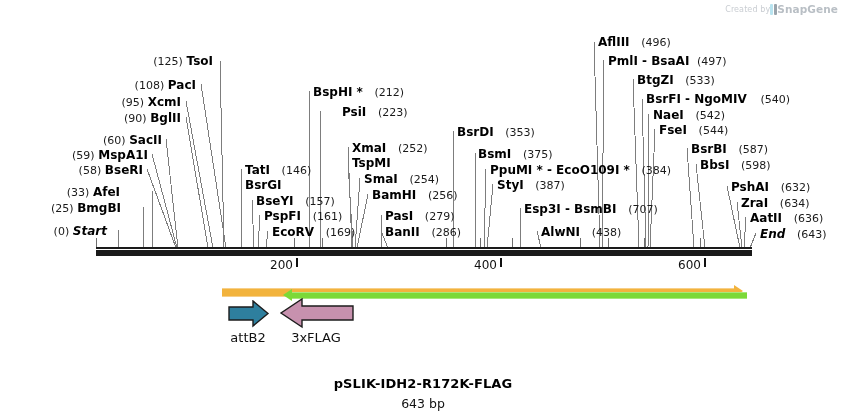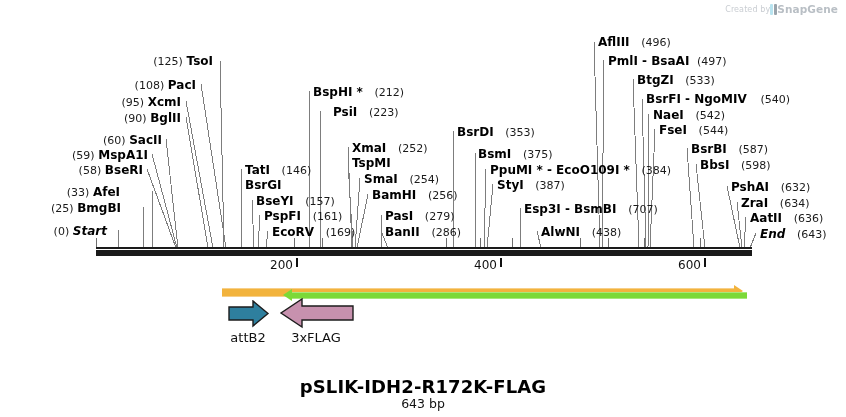--- a/index.html
+++ b/index.html
@@ -170,21 +170,21 @@
     color: #111111;
     text-align: center;
     white-space: nowrap;
   }
 
   
   .title {
     position: absolute;
     width: 846px;
     text-align: center;
-    font-size: 18px;
+    font-size: 13px;
     font-weight: bold;
     color: #000000;
     letter-spacing: .1px;
   }
   .subtitle {
     position: absolute;
     width: 846px;
     text-align: center;
     font-size: 12.5px;
     color: #111111;
@@ -324,21 +324,21 @@
   </div>
   <div class="label" style="left:272px;top:226px">
     <span class="nm">EcoRV</span>
     <span class="pos" style="margin-left:8px">(169)</span>
   </div>
 
   <div class="label" style="left:313px;top:86px">
     <span class="nm">BspHI *</span>
     <span class="pos" style="margin-left:8px">(212)</span>
   </div>
-  <div class="label" style="left:333px;top:106px">
+  <div class="label" style="left:342px;top:106px">
     <span class="nm">PsiI</span>
     <span class="pos" style="margin-left:8px">(223)</span>
   </div>
 
   <div class="label" style="left:352px;top:142px">
     <span class="nm">XmaI</span>
     <span class="pos" style="margin-left:8px">(252)</span>
   </div>
   <div class="label" style="left:352px;top:157px">
     <span class="nm">TspMI</span>

